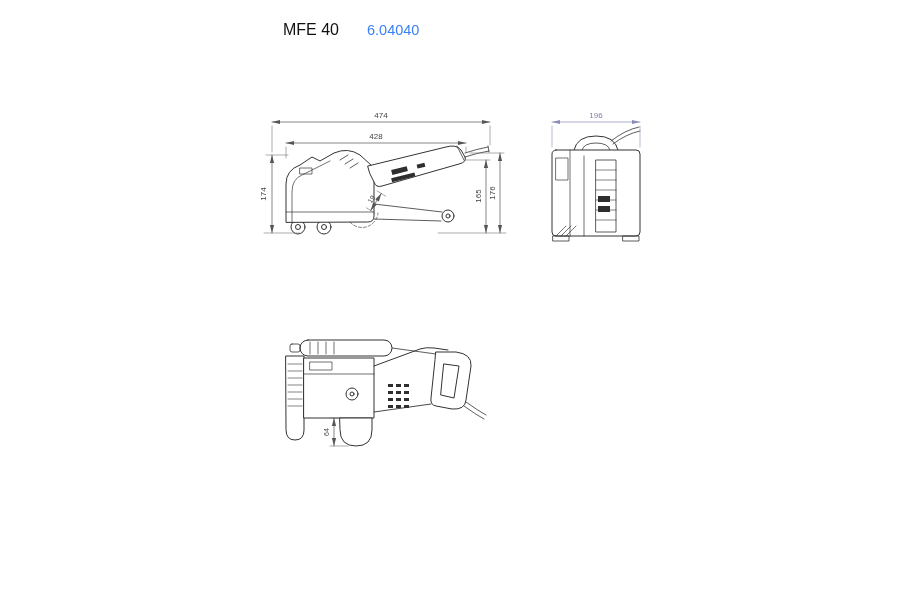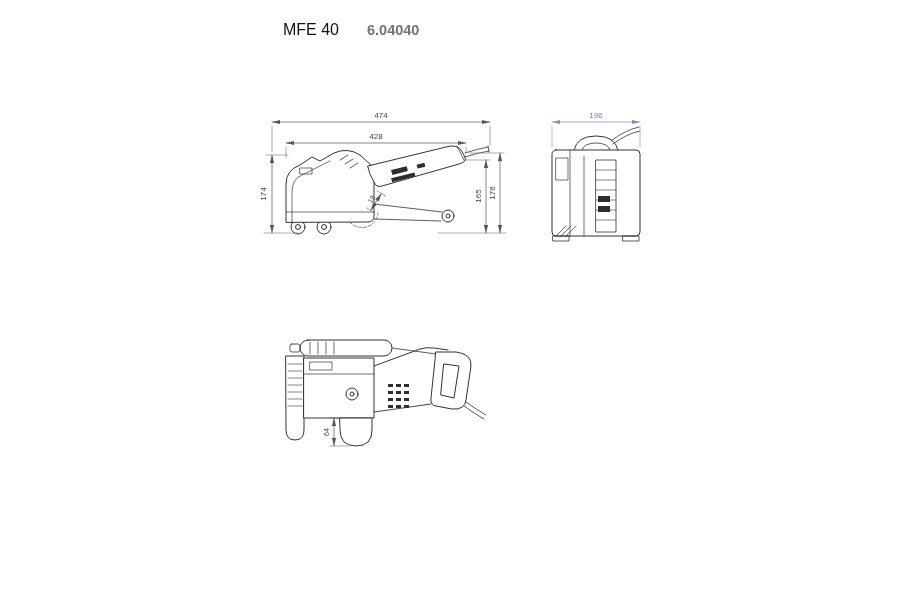--- a/index.html
+++ b/index.html
@@ -1,19 +1,19 @@
 <!DOCTYPE html>
 <html><head>
 <meta charset="utf-8">
 <style>
   html,body{margin:0;padding:0;background:#fff;}
   .page{position:relative;width:888px;height:600px;background:#ffffff;
         font-family:"Liberation Sans",sans-serif;overflow:hidden;}
   .hdr-model{position:absolute;left:283px;top:21px;font-size:16px;color:#111;}
-  .hdr-article{position:absolute;left:367px;top:22px;font-size:14.5px;color:#737373;font-weight:bold;}
+  .hdr-article{position:absolute;left:367px;top:22px;font-size:14.5px;color:#3b82f6;}
   .logo{position:absolute;left:551px;top:546px;font-size:31px;font-weight:bold;
         letter-spacing:-1.3px;color:#000;}
   .logo .reg{font-size:10px;font-weight:bold;position:relative;top:-14px;left:1px;}
   svg.drawing{position:absolute;left:0;top:0;}
   svg text{font-family:"Liberation Sans",sans-serif;}
 </style>
 </head>
 <body>
 
 <div class="page">

